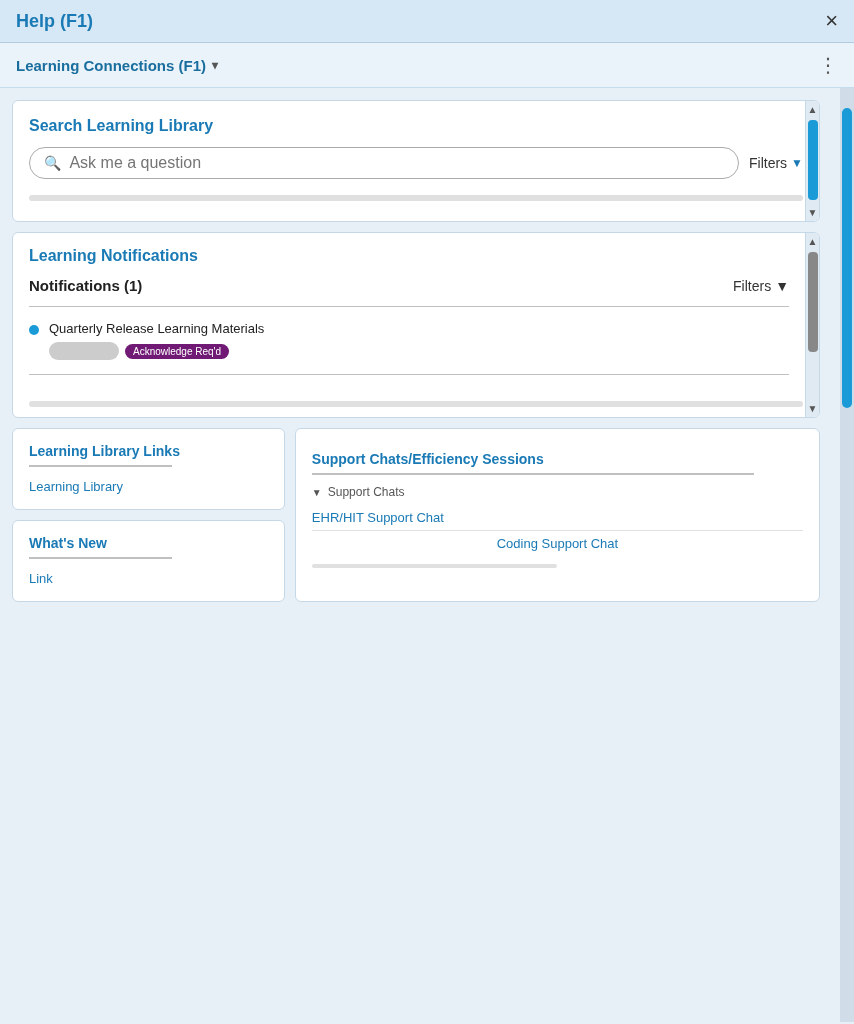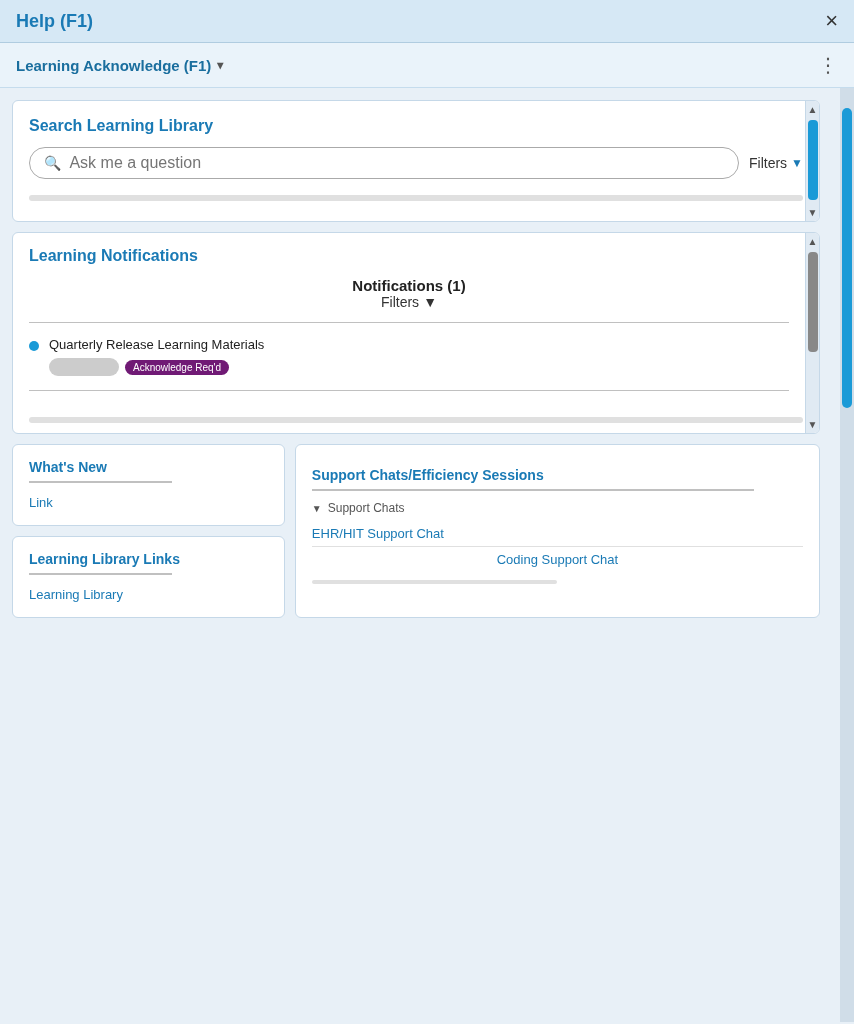--- a/index.html
+++ b/index.html
@@ -219,21 +219,20 @@
     }
     .notif-panel-inner {
       padding: 14px 16px 12px 16px;
       margin-right: 14px;
     }
     .notif-header-row {
       display: flex;
       align-items: center;
       justify-content: space-between;
       margin-bottom: 12px;
-      flex-direction: column;
     }
     .notif-title-bold {
       font-size: 15px;
       font-weight: bold;
       color: #222;
     }
     .notif-filters-btn {
       display: flex;
       align-items: center;
       gap: 4px;
@@ -422,21 +421,21 @@
 </head>
 <body>
 
 <div class="header">
   <span class="header-title">Help (F1)</span>
   <button class="close-btn">×</button>
 </div>
 
 <div class="subheader">
   <div class="subheader-title">
-    <span>Learning Acknowledge (F1)</span>
+    <span>Learning Connections (F1)</span>
     <span class="chevron">▾</span>
   </div>
   <button class="three-dots">⋮</button>
 </div>
 
 <div class="main-content">
 
   <div class="outer-scroll">
     <div class="outer-scroll-thumb"></div>
   </div>
@@ -498,29 +497,29 @@
         <div class="notif-scroll-thumb"></div>
         <span class="notif-scroll-down">▼</span>
       </div>
     </div>
 
     <div class="bottom-cards">
 
       <div style="display:flex;flex-direction:column;gap:10px;flex:1;">
 
         <div class="small-card">
+          <div class="small-card-title">Learning Library Links</div>
+          <hr class="small-card-divider">
+          <a class="small-card-link">Learning Library</a>
+        </div>
+
+        <div class="small-card">
           <div class="small-card-title">What's New</div>
           <hr class="small-card-divider">
           <a class="small-card-link">Link</a>
-        </div>
-
-        <div class="small-card">
-          <div class="small-card-title">Learning Library Links</div>
-          <hr class="small-card-divider">
-          <a class="small-card-link">Learning Library</a>
         </div>
 
       </div>
 
       <div class="support-card">
         <div class="support-card-title">Support Chats/Efficiency Sessions</div>
         <hr class="support-divider">
         <div class="support-section">
           <div class="support-section-header">
             <span class="support-chevron">▼</span>

